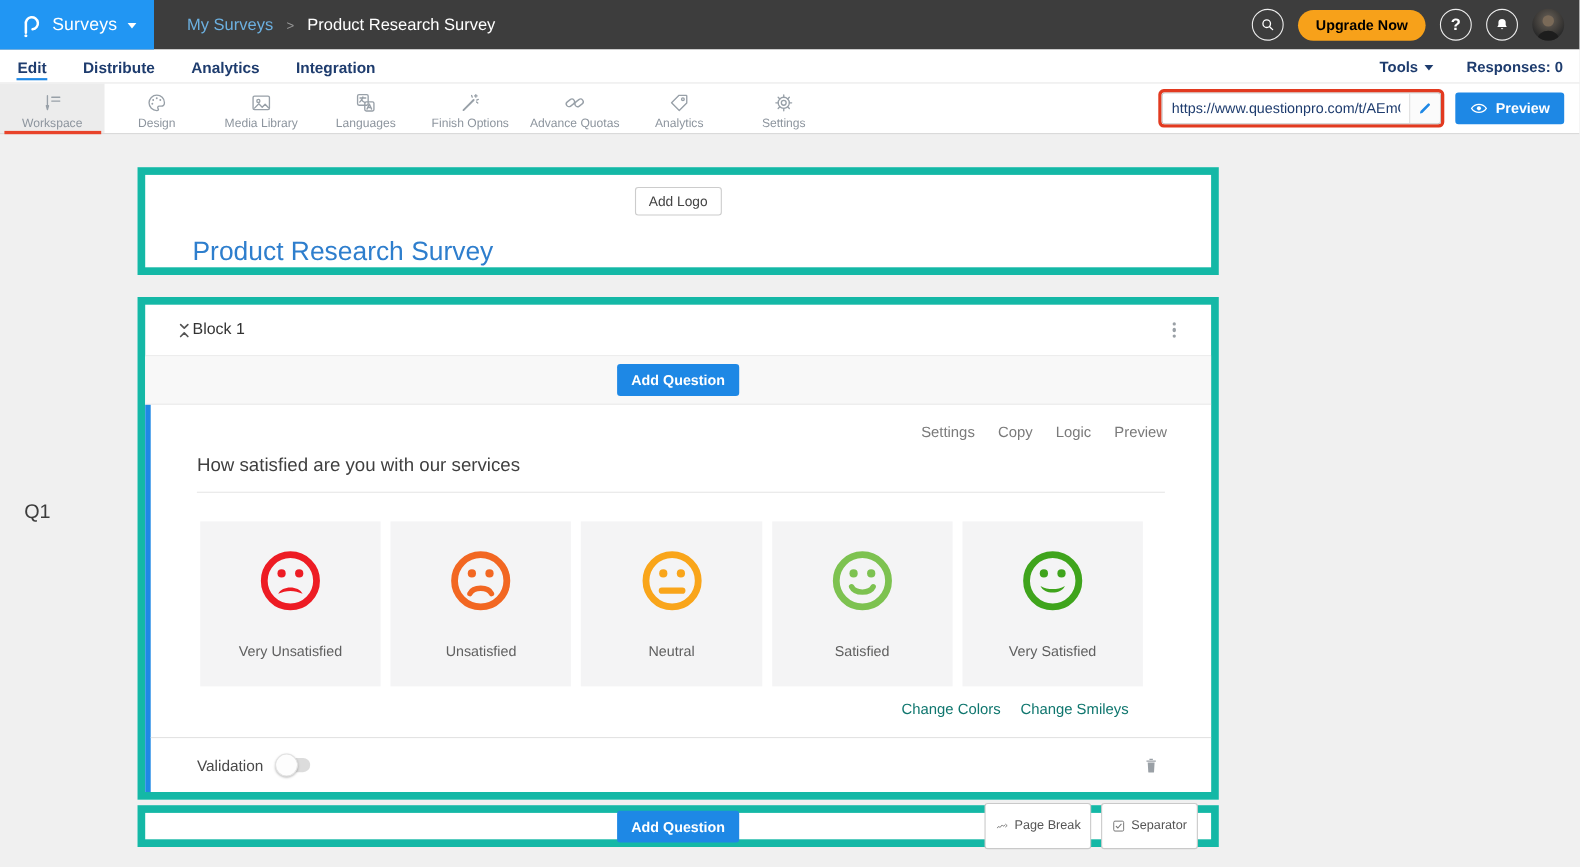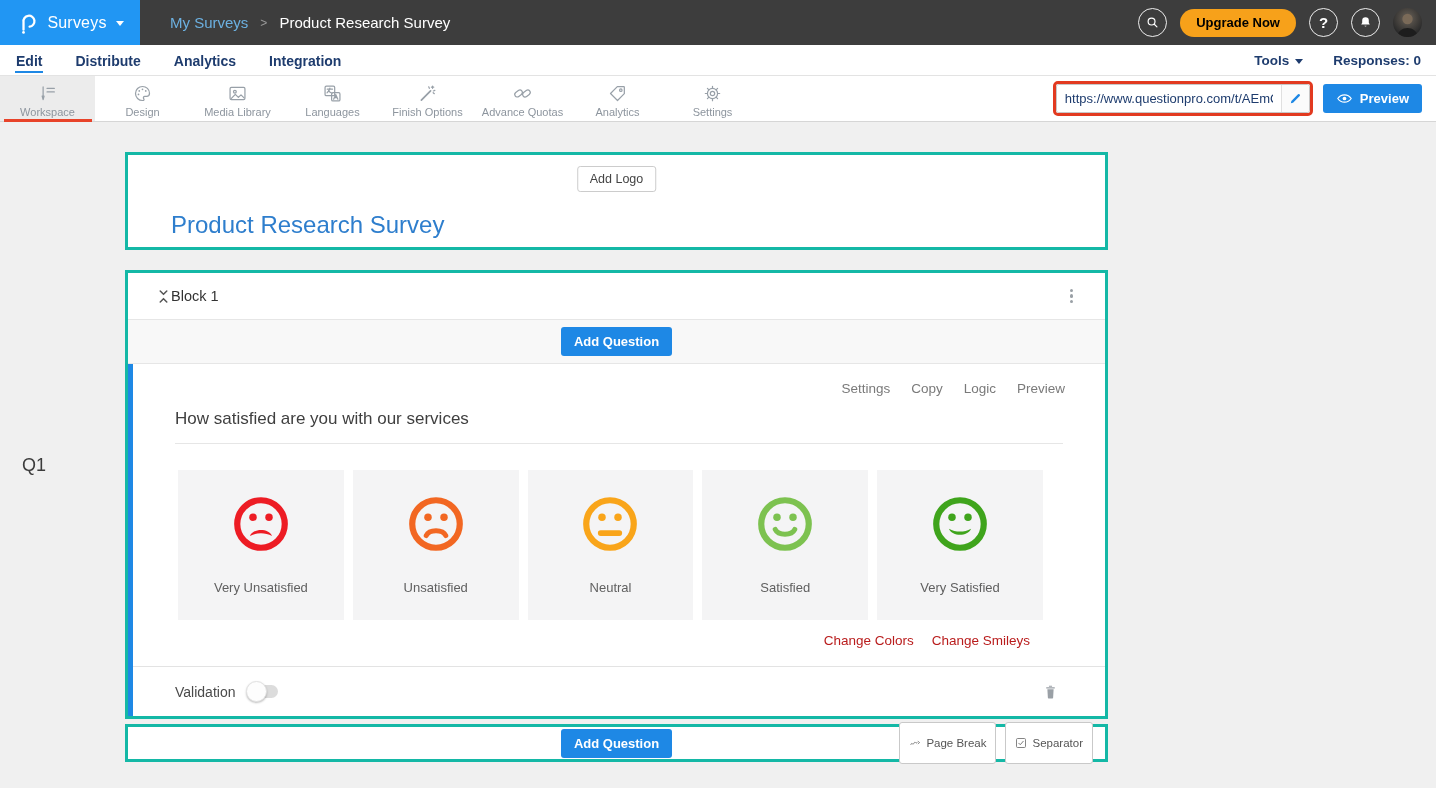--- a/index.html
+++ b/index.html
@@ -60,21 +60,21 @@
     color:#1e3c6e; padding:0 8px; font-family:inherit; }
   .pencil-btn { width:28px; height:27px; display:flex; align-items:center;
     justify-content:center; background:#fbfbfb; border-left:1px solid #e0e0e0; cursor:pointer; }
   .preview-btn { height:29px; padding:0 13px; background:#1e88e5; border:none;
     border-radius:3px; color:#fff; font-size:13px; font-weight:700; display:flex;
     align-items:center; gap:7px; cursor:pointer; font-family:inherit; }
 
   
   .content { position:relative; height:666px; background:#f0f0f0; }
   .q-id { position:absolute; left:22px; top:303px; font-size:18px; color:#3c3c3c; }
-  .card { margin-left:125px; width:983px; background:#fff; border:3px solid #14b8a6; }
+  .card { margin-left:125px; width:983px; background:#fff; border:7px solid #14b8a6; }
   .title-card { margin-top:30px; height:98px; position:relative; }
   .add-logo-btn { position:absolute; top:11px; left:50%; transform:translateX(-50%);
     padding:5px 12px; background:#fff; border:1px solid #ccc; border-radius:3px;
     font-size:12.5px; color:#444; cursor:pointer; font-family:inherit;}
   .survey-title { position:absolute; left:43px; top:56px; font-size:24px; color:#2e7ecd; font-weight:400;}
 
   .block-card { margin-top:20px; }
   .block-header { height:47px; display:flex; align-items:center; padding:0 28px;
     border-bottom:1px solid #e6e6e6; }
   .collapse-btn { color:#555; cursor:pointer; display:flex; }
@@ -91,21 +91,21 @@
   .q-actions { display:flex; justify-content:flex-end; align-items:center; gap:21px;
     padding:17px 40px 0 0; }
   .q-action { font-size:13.5px; color:#7a7a7a; cursor:pointer; }
   .q-title { margin:13px 42px 0 42px; padding-bottom:14px; font-size:17px;
     color:#3f3f3f; font-weight:500; border-bottom:1px solid #e6e6e6; cursor:text; }
   .smiley-row { margin:26px 62px 0 45px; display:flex; gap:9px; }
   .smiley-box { width:166px; height:150px; background:#f4f4f5; display:flex;
     flex-direction:column; align-items:center; padding-top:23px; cursor:pointer; }
   .smiley-label { margin-top:25px; font-size:13px; color:#606060; }
   .q-links { display:flex; justify-content:flex-end; gap:18px; margin:13px 75px 0 0; }
-  .q-link { font-size:13.5px; color:#b91c1c; cursor:pointer; }
+  .q-link { font-size:13.5px; color:#0f766e; cursor:pointer; }
   .validation-row { margin-top:18px; border-top:1px solid #e3e3e3; height:50px;
     display:flex; align-items:center; padding:0 46px 0 42px; }
   .validation-label { font-size:14px; color:#4a4a4a; }
   .toggle { margin-left:13px; width:30px; height:13px; background:#dcdcdc;
     border-radius:7px; position:relative; cursor:pointer; }
   .toggle .knob { position:absolute; left:-2px; top:-4.5px; width:21px; height:21px;
     border-radius:50%; background:#fdfdfd; border:1px solid #e2e2e2;
     box-shadow:0 1px 2px rgba(0,0,0,.25); }
   .trash-btn { margin-left:auto; color:#9aa0a6; cursor:pointer; display:flex; }
 

